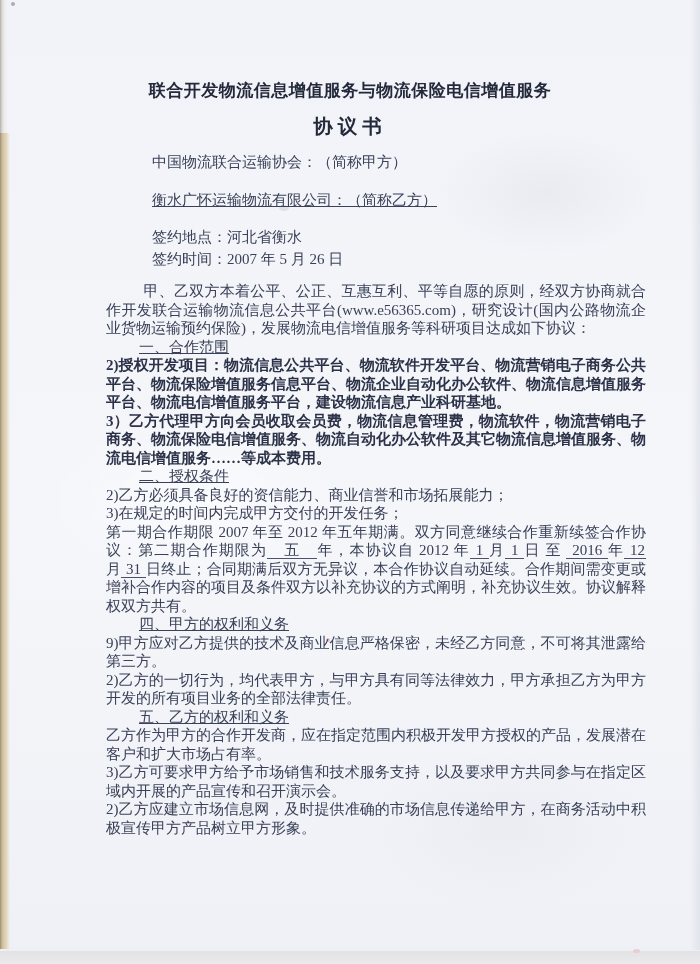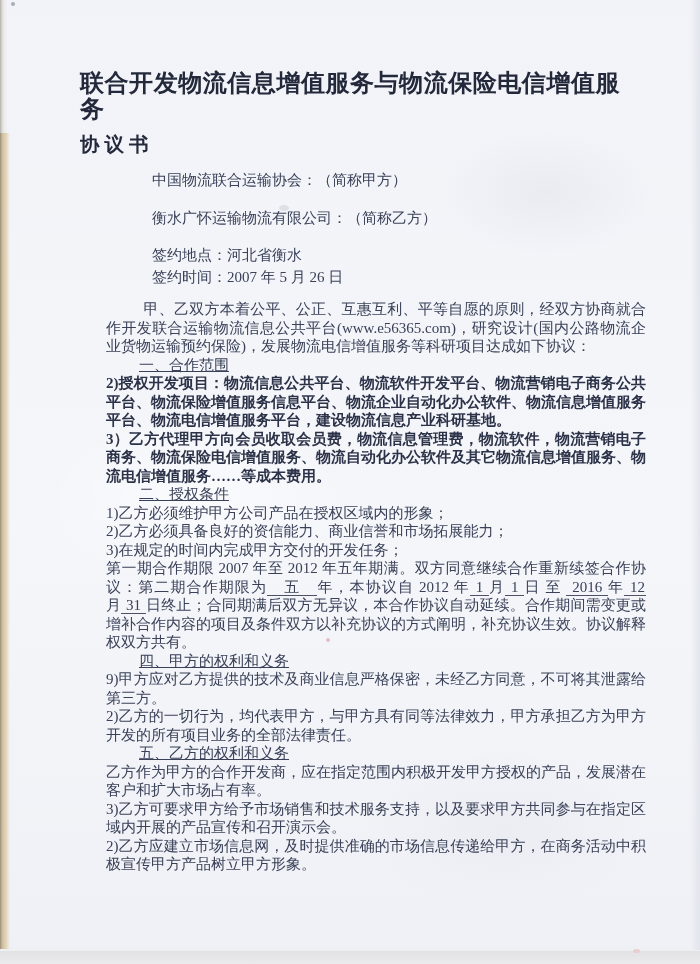--- a/index.html
+++ b/index.html
@@ -39,32 +39,32 @@
   .sp1 { left: 11px; top: 2px;  width: 4px; height: 4px; background: #a9adb6; }
   .sp2 { left: 279px; top: 205px; width: 10px; height: 6px; background: #dde0e6; }
   .sp3 { left: 326px; top: 638px; width: 4px; height: 4px; background: #e3bcc3; }
   .sp4 { left: 633px; top: 949px; width: 7px; height: 4px; background: #e9cdd2; }
 
   .content {
     position: absolute; left: 106px; top: 70px; width: 540px;
     font-size: 15px; line-height: 18.5px; text-align: justify;
   }
   .doc-title {
-    font-size: 24px; font-weight: bold; color: #23293a;
-    letter-spacing: 0.5px;
-    margin: 0; position: relative; left: -26px; line-height: 26px;
+    font-size: 17px; font-weight: bold; color: #23293a;
+    text-align: center; letter-spacing: 0.5px;
+    margin: 8px; position: relative; left: -26px; line-height: 26px;
   }
   .doc-subtitle {
     font-size: 19.5px; font-weight: bold; color: #23293a;
-    letter-spacing: 5px;
+    text-align: center; letter-spacing: 5px;
     margin: 10px 0 0; position: relative; left: -26px; line-height: 26px;
   }
   .party-block { margin: 13px 0 0 46px; }
   .party-block p { margin: 0; }
-  .party-b   { margin-top: 19px !important; }
+  .party-b   { margin-top: 19px !important; text-decoration: underline; }
   .sign-place{ margin-top: 19px !important; }
   .sign-time { margin-top: 3px  !important; font-family: Liberation Serif, serif; }
 
   .body-text p { margin: 0; }
   .intro   { margin-top: 14px !important; text-indent: 2.5em; }
   .heading { text-indent: 2.2em; text-decoration: underline; }
   .strong  { font-weight: 700; color: #2c3248; }
   .u { border-bottom: 1.3px solid #4a5168; padding: 0 1px; }
 </style>
 </head>
@@ -94,21 +94,20 @@
     </div>
 
     <div class="body-text">
       <p class="intro">甲、乙双方本着公平、公正、互惠互利、平等自愿的原则，经双方协商就合作开发联合运输物流信息公共平台(www.e56365.com)，研究设计(国内公路物流企业货物运输预约保险)，发展物流电信增值服务等科研项目达成如下协议：</p>
 
       <p class="heading">一、合作范围</p>
       <p class="strong">2)授权开发项目：物流信息公共平台、物流软件开发平台、物流营销电子商务公共平台、物流保险增值服务信息平台、物流企业自动化办公软件、物流信息增值服务平台、物流电信增值服务平台，建设物流信息产业科研基地。</p>
       <p class="strong">3）乙方代理甲方向会员收取会员费，物流信息管理费，物流软件，物流营销电子商务、物流保险电信增值服务、物流自动化办公软件及其它物流信息增值服务、物流电信增值服务……等成本费用。</p>
 
       <p class="heading">二、授权条件</p>
-      <p>1)乙方必须维护甲方公司产品在授权区域内的形象；</p>
       <p>2)乙方必须具备良好的资信能力、商业信誉和市场拓展能力；</p>
       <p>3)在规定的时间内完成甲方交付的开发任务；</p>
 
       <p><span>第一期合作期限 2007 年至 2012 年五年期满。双方同意继续合作重新续签合作协议：第二期合作期限为</span><span class="u">　五　</span><span>年，本协议自 2012 年</span><span class="u">&nbsp;1&nbsp;</span><span>月</span><span class="u">&nbsp;1&nbsp;</span><span>日 至 </span><span class="u">&nbsp;2016&nbsp;</span><span>年</span><span class="u">&nbsp;12</span><span> 月</span><span class="u">&nbsp;31&nbsp;</span><span>日终止；合同期满后双方无异议，本合作协议自动延续。合作期间需变更或增补合作内容的项目及条件双方以补充协议的方式阐明，补充协议生效。协议解释权双方共有。</span></p>
 
       <p class="heading">四、甲方的权利和义务</p>
       <p>9)甲方应对乙方提供的技术及商业信息严格保密，未经乙方同意，不可将其泄露给第三方。</p>
       <p>2)乙方的一切行为，均代表甲方，与甲方具有同等法律效力，甲方承担乙方为甲方开发的所有项目业务的全部法律责任。</p>
 
       <p class="heading">五、乙方的权利和义务</p>

